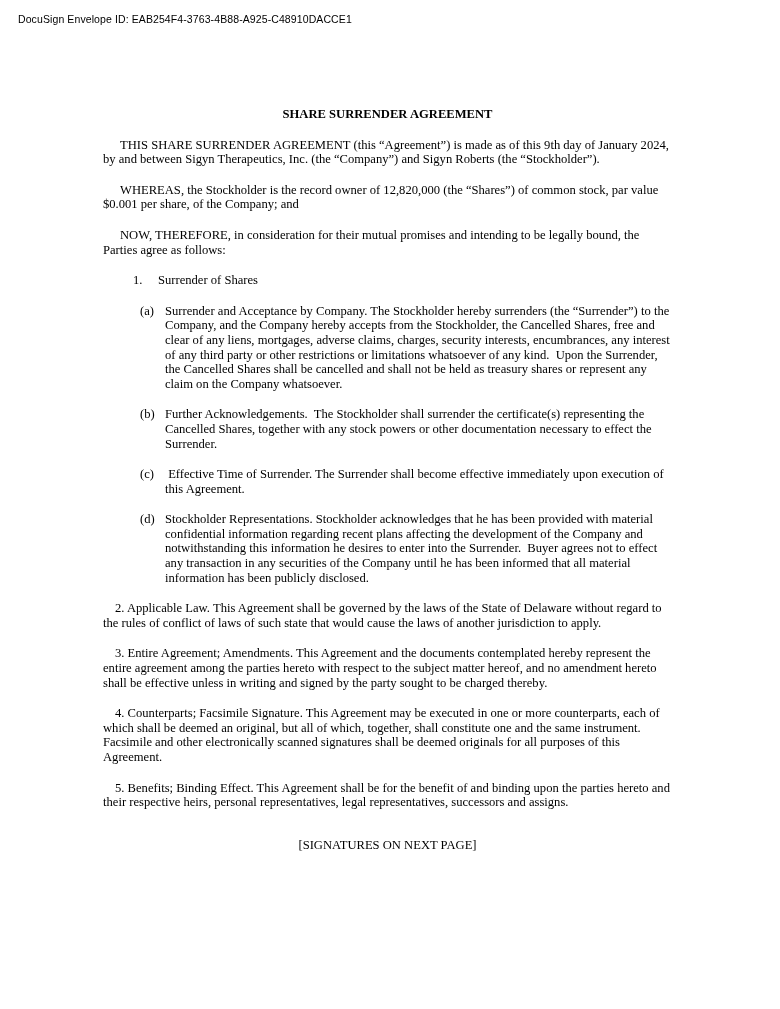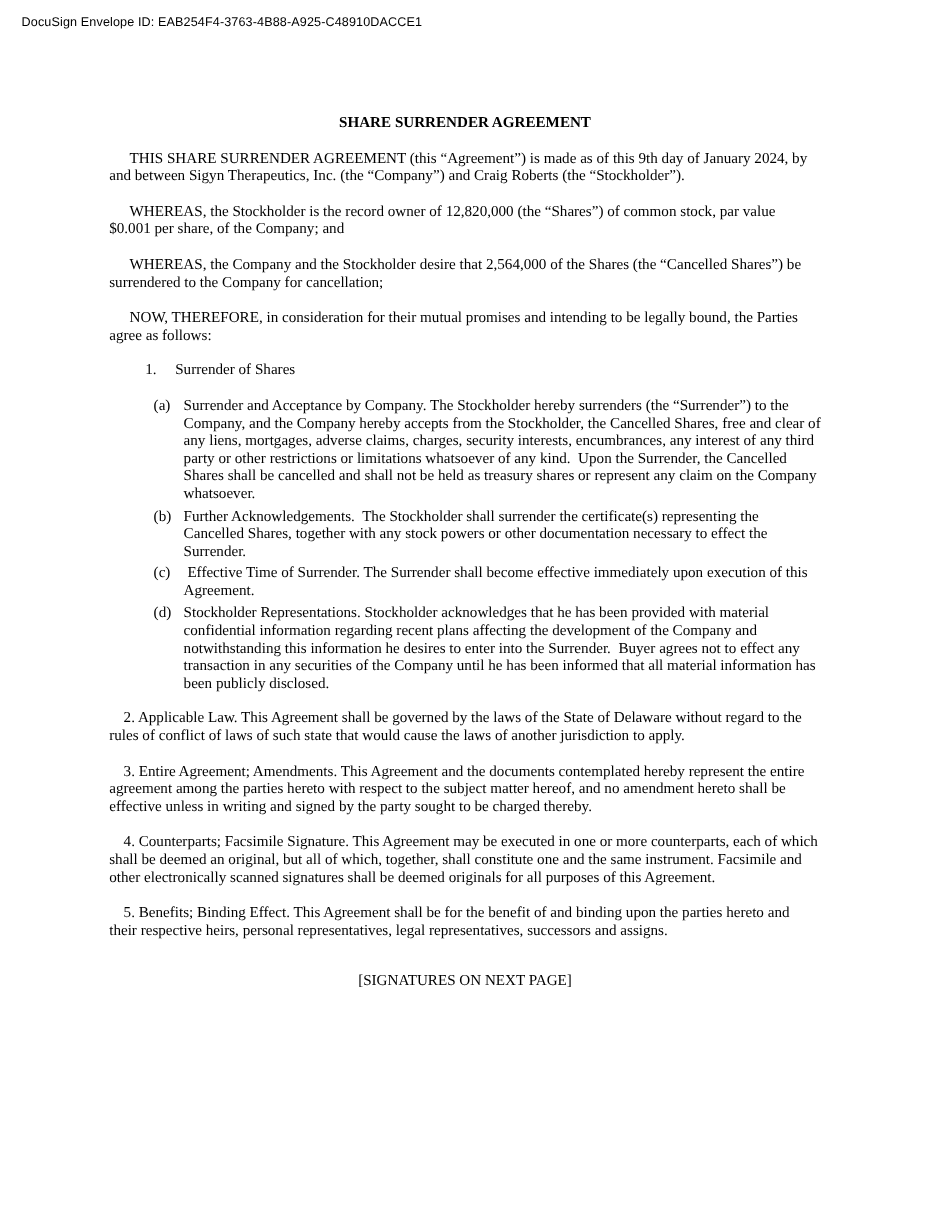--- a/index.html
+++ b/index.html
@@ -29,21 +29,21 @@
   .doc {
     position: absolute;
     left: 87px;
     top: 91px;
     width: 601px;
     font-family: "Liberation Serif", serif;
     font-size: 12.6px;
     line-height: 14.6px;
     color: #000000;
   }
-  .doc p { margin: 4px; white-space: pre-wrap; }
+  .doc p { margin: 16px; white-space: pre-wrap; }
   .title {
     text-align: center;
     font-weight: bold;
     white-space: pre-wrap;
   }
   .block { margin-top: 15px !important; }
   .para { text-indent: 17px; }
   .numpara { text-indent: 12px; }
   .num-item { position: relative; padding-left: 55px; }
   .num-item .marker { position: absolute; left: 30px; top: 0; }
@@ -56,23 +56,22 @@
 </style>
 </head>
 <body>
 
 <div class="page">
   <div class="envelope">DocuSign Envelope ID: EAB254F4-3763-4B88-A925-C48910DACCE1</div>
 
   <div class="doc">
     <p class="title">SHARE SURRENDER AGREEMENT</p>
     <div id="doc-blocks">
-        <p class="block para"><span class="b">THIS SHARE SURRENDER AGREEMENT</span><span> (this “</span><span class="u">Agreement</span><span>”) is made as of this 9th day of January 2024, by and between Sigyn Therapeutics, Inc. (the “</span><span class="u">Company</span><span>”) and Craig Roberts (the “Stockholder”).</span></p>
+        <p class="block para"><span class="b">THIS SHARE SURRENDER AGREEMENT</span><span> (this “</span><span class="u">Agreement</span><span>”) is made as of this 9th day of January 2024, by and between Sigyn Therapeutics, Inc. (the “</span><span class="u">Company</span><span>”) and Sigyn Roberts (the “Stockholder”).</span></p>
         <p class="block para"><span class="b">WHEREAS</span><span>, the Stockholder is the record owner of 12,820,000 (the “</span><span class="u">Shares</span><span>”) of common stock, par value $0.001 per share, of the Company; and</span></p>
-        <p class="block para"><span class="b">WHEREAS</span><span>, the Company and the Stockholder desire that 2,564,000 of the Shares (the “</span><span class="u">Cancelled Shares</span><span>”) be surrendered to the Company for cancellation;</span></p>
         <p class="block para"><span class="b">NOW, THEREFORE</span><span>, in consideration for their mutual promises and intending to be legally bound, the Parties agree as follows:</span></p>
         <p class="block num-item"><span class="marker">1.</span><span class="u">Surrender of Shares</span></p>
         <p class="block let-item"><span class="marker">(a)</span><span class="u">Surrender and Acceptance by Company</span><span>. The Stockholder hereby surrenders (the “</span><span class="u">Surrender</span><span>”) to the Company, and the Company hereby accepts from the Stockholder, the Cancelled Shares, free and clear of any liens, mortgages, adverse claims, charges, security interests, encumbrances, any interest of any third party or other restrictions or limitations whatsoever of any kind.  Upon the Surrender, the Cancelled Shares shall be cancelled and shall not be held as treasury shares or represent any claim on the Company whatsoever.</span></p>
         <p class="block let-item"><span class="marker">(b)</span><span class="u">Further Acknowledgements</span><span>.  The Stockholder shall surrender the certificate(s) representing the Cancelled Shares, together with any stock powers or other documentation necessary to effect the Surrender.</span></p>
         <p class="block let-item"><span class="marker">(c)</span><span> </span><span class="u">Effective Time of Surrender</span><span>. The Surrender shall become effective immediately upon execution of this Agreement.</span></p>
         <p class="block let-item"><span class="marker">(d)</span><span class="u">Stockholder Representations</span><span>. Stockholder acknowledges that he has been provided with material confidential information regarding recent plans affecting the development of the Company and notwithstanding this information he desires to enter into the Surrender.  Buyer agrees not to effect any transaction in any securities of the Company until he has been informed that all material information has been publicly disclosed.</span></p>
         <p class="block numpara"><span>2. </span><span class="u">Applicable Law.</span><span> This Agreement shall be governed by the laws of the State of Delaware without regard to the rules of conflict of laws of such state that would cause the laws of another jurisdiction to apply.</span></p>
         <p class="block numpara"><span>3. </span><span class="u">Entire Agreement; Amendments</span><span>. This Agreement and the documents contemplated hereby represent the entire agreement among the parties hereto with respect to the subject matter hereof, and no amendment hereto shall be effective unless in writing and signed by the party sought to be charged thereby.</span></p>
         <p class="block numpara"><span>4. </span><span class="u">Counterparts; Facsimile Signature</span><span>. This Agreement may be executed in one or more counterparts, each of which shall be deemed an original, but all of which, together, shall constitute one and the same instrument. Facsimile and other electronically scanned signatures shall be deemed originals for all purposes of this Agreement.</span></p>
         <p class="block numpara"><span>5. </span><span class="u">Benefits; Binding Effect</span><span>. This Agreement shall be for the benefit of and binding upon the parties hereto and their respective heirs, personal representatives, legal representatives, successors and assigns.</span></p>

